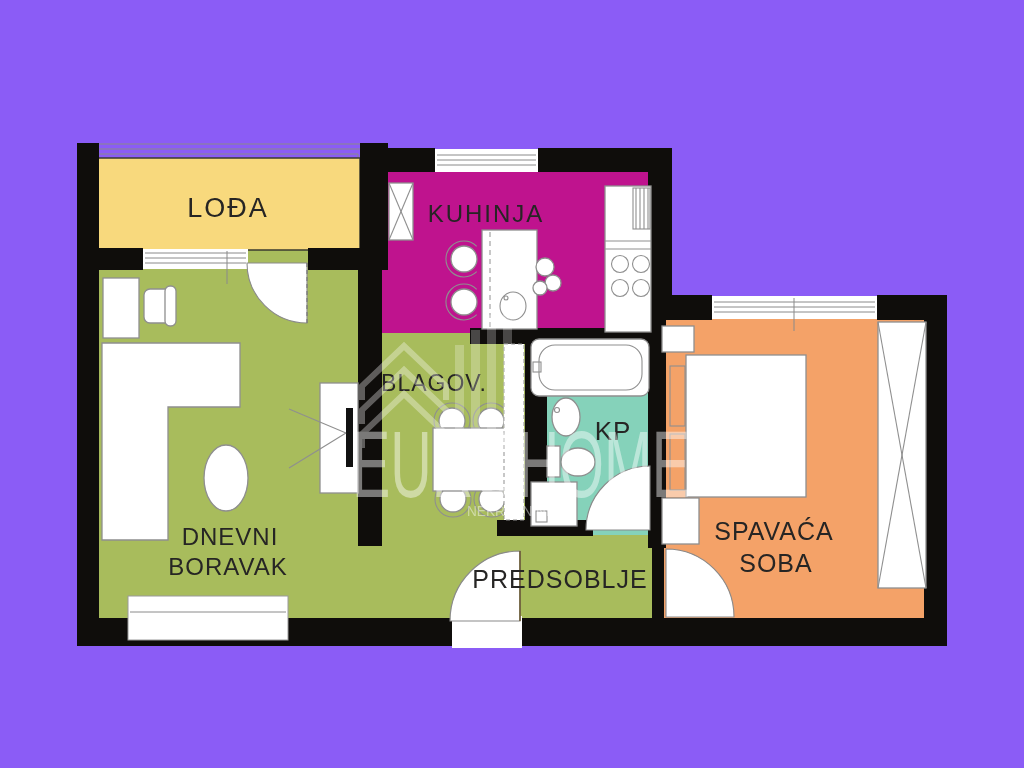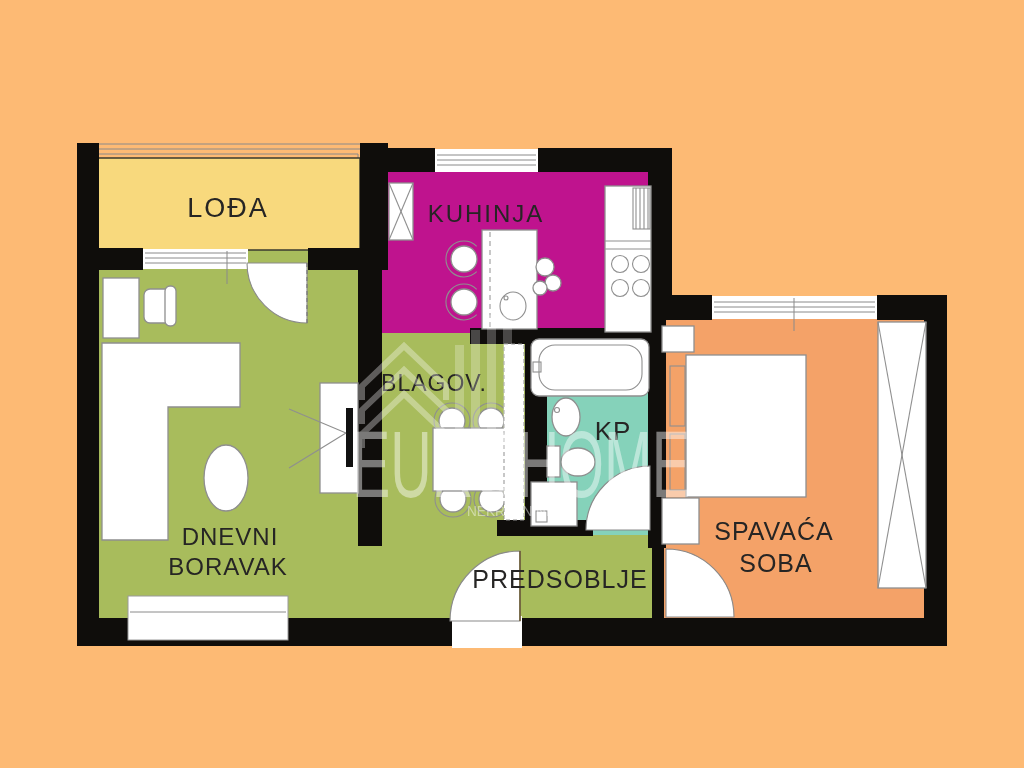--- a/index.html
+++ b/index.html
@@ -1,16 +1,16 @@
 <!DOCTYPE html>
 <html><head>
 <meta charset="utf-8">
 <style>
   html,body { margin:0; padding:0; background:#ffffff; }
-  .stage { width:1024px; height:768px; position:relative; background:#fdba74; overflow:hidden; }
+  .stage { width:1024px; height:768px; position:relative; background:#8b5cf6; overflow:hidden; }
   svg { display:block; }
   svg text { font-family:"Liberation Sans","DejaVu Sans",sans-serif; }
   .room-label { font-weight:400; }
   .furn { fill:#ffffff; stroke:#8f8f8f; stroke-width:1.3; }
   .furnline { fill:none; stroke:#8f8f8f; stroke-width:1.1; }
   .thin { fill:none; stroke:#8a8a8a; stroke-width:1; }
   .arc { fill:#ffffff; stroke:#8a8a8a; stroke-width:1.1; }
 </style>
 </head>
 <body>

